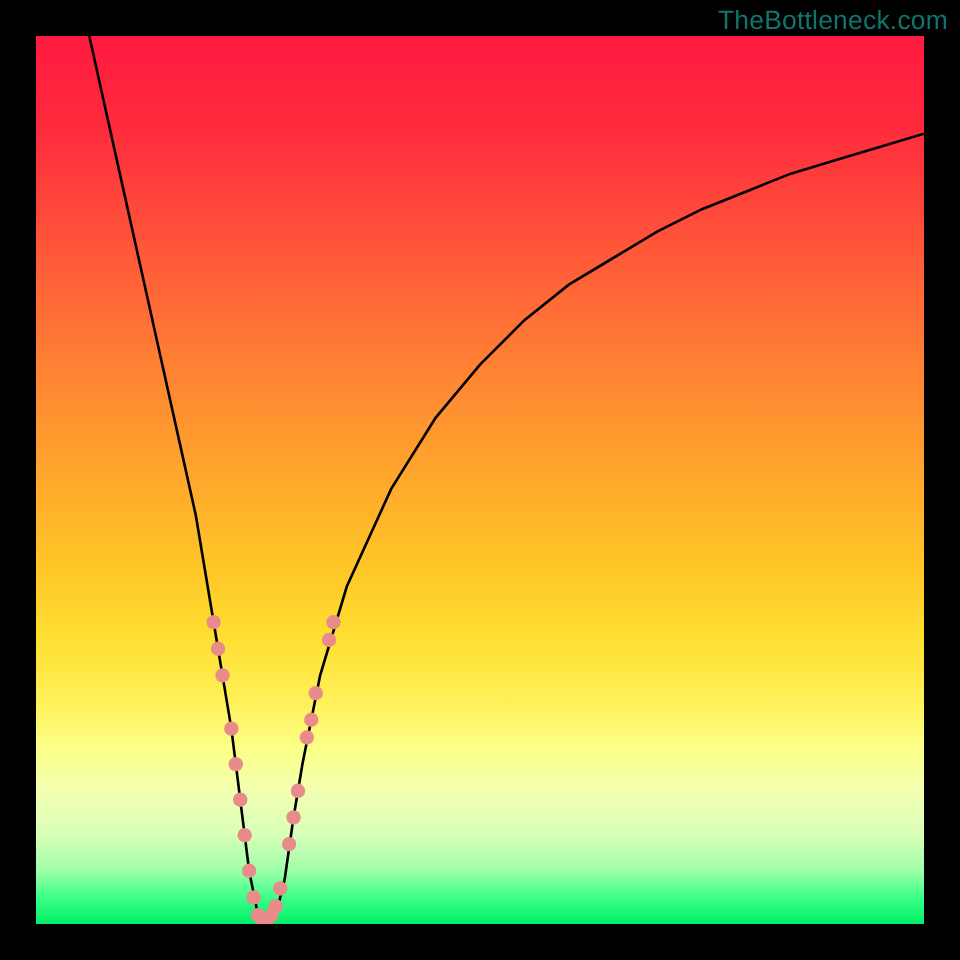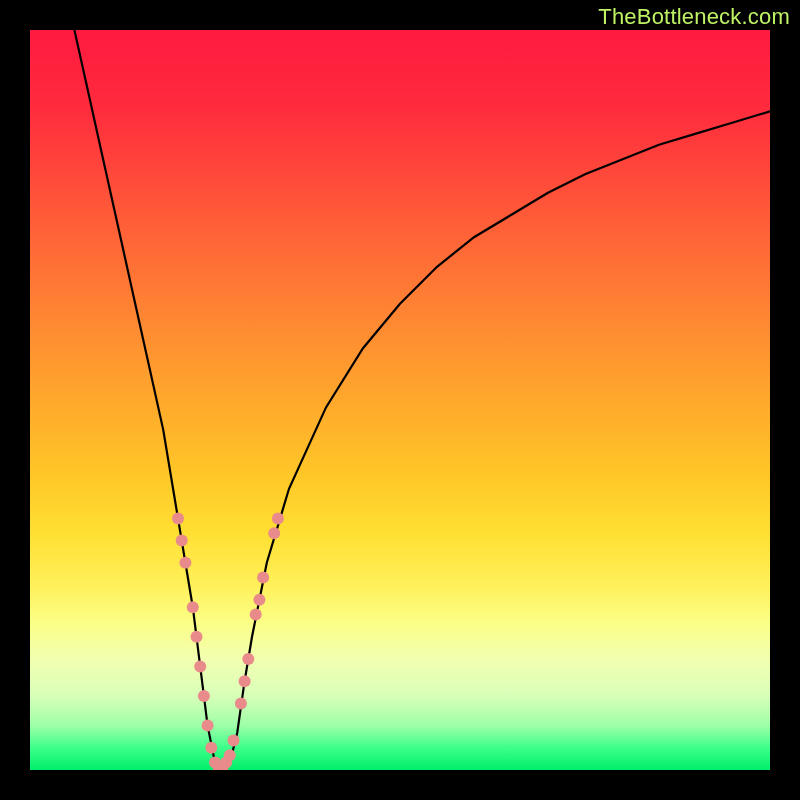--- a/index.html
+++ b/index.html
@@ -49,21 +49,21 @@
     position: absolute;
     top: 0;
     left: 0;
     width: 740px;
     height: 740px;
   }
   .watermark {
     position: absolute;
     top: 4px;
     right: 10px;
-    color: #bef264;
+    color: #0f766e;
     font-size: 22px;
     font-weight: 500;
     letter-spacing: 0.2px;
     user-select: none;
   }
 </style>
 </head>
 <body>
 
 <div class="frame">

